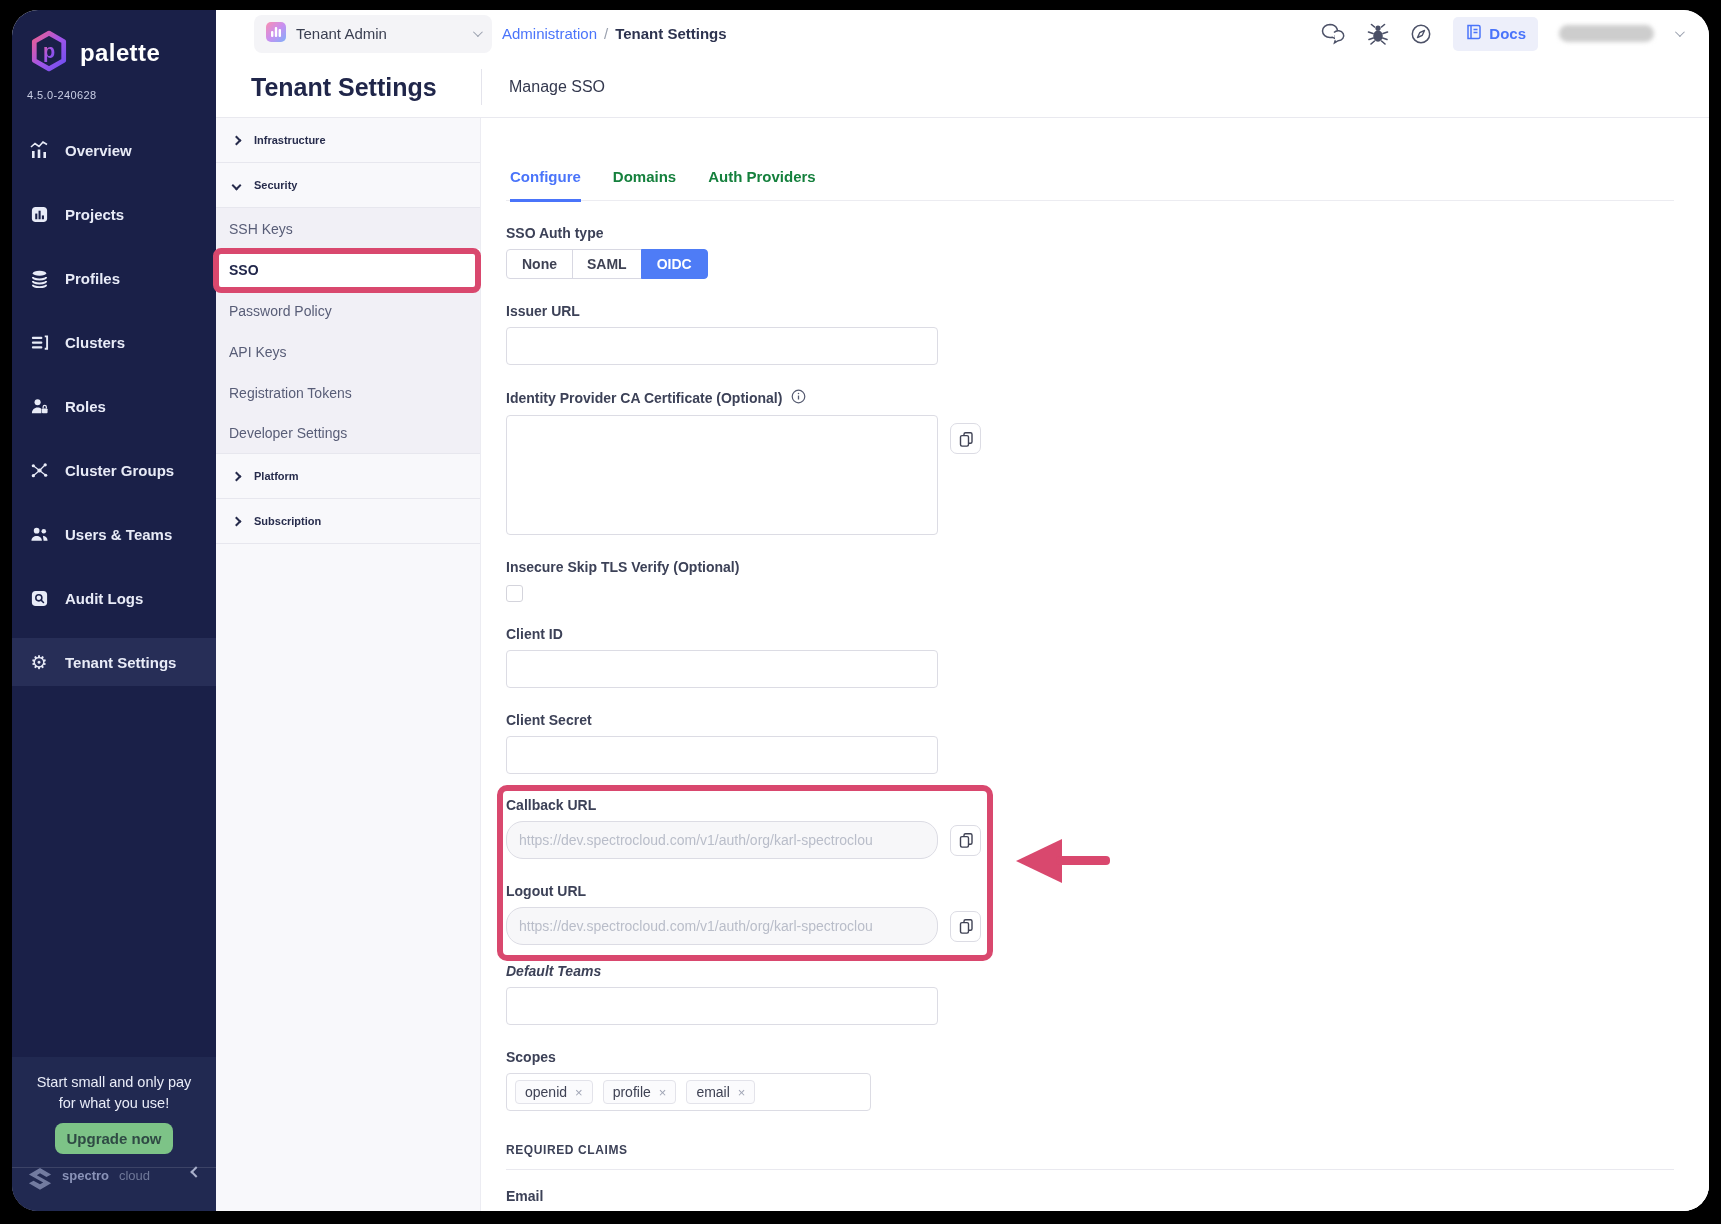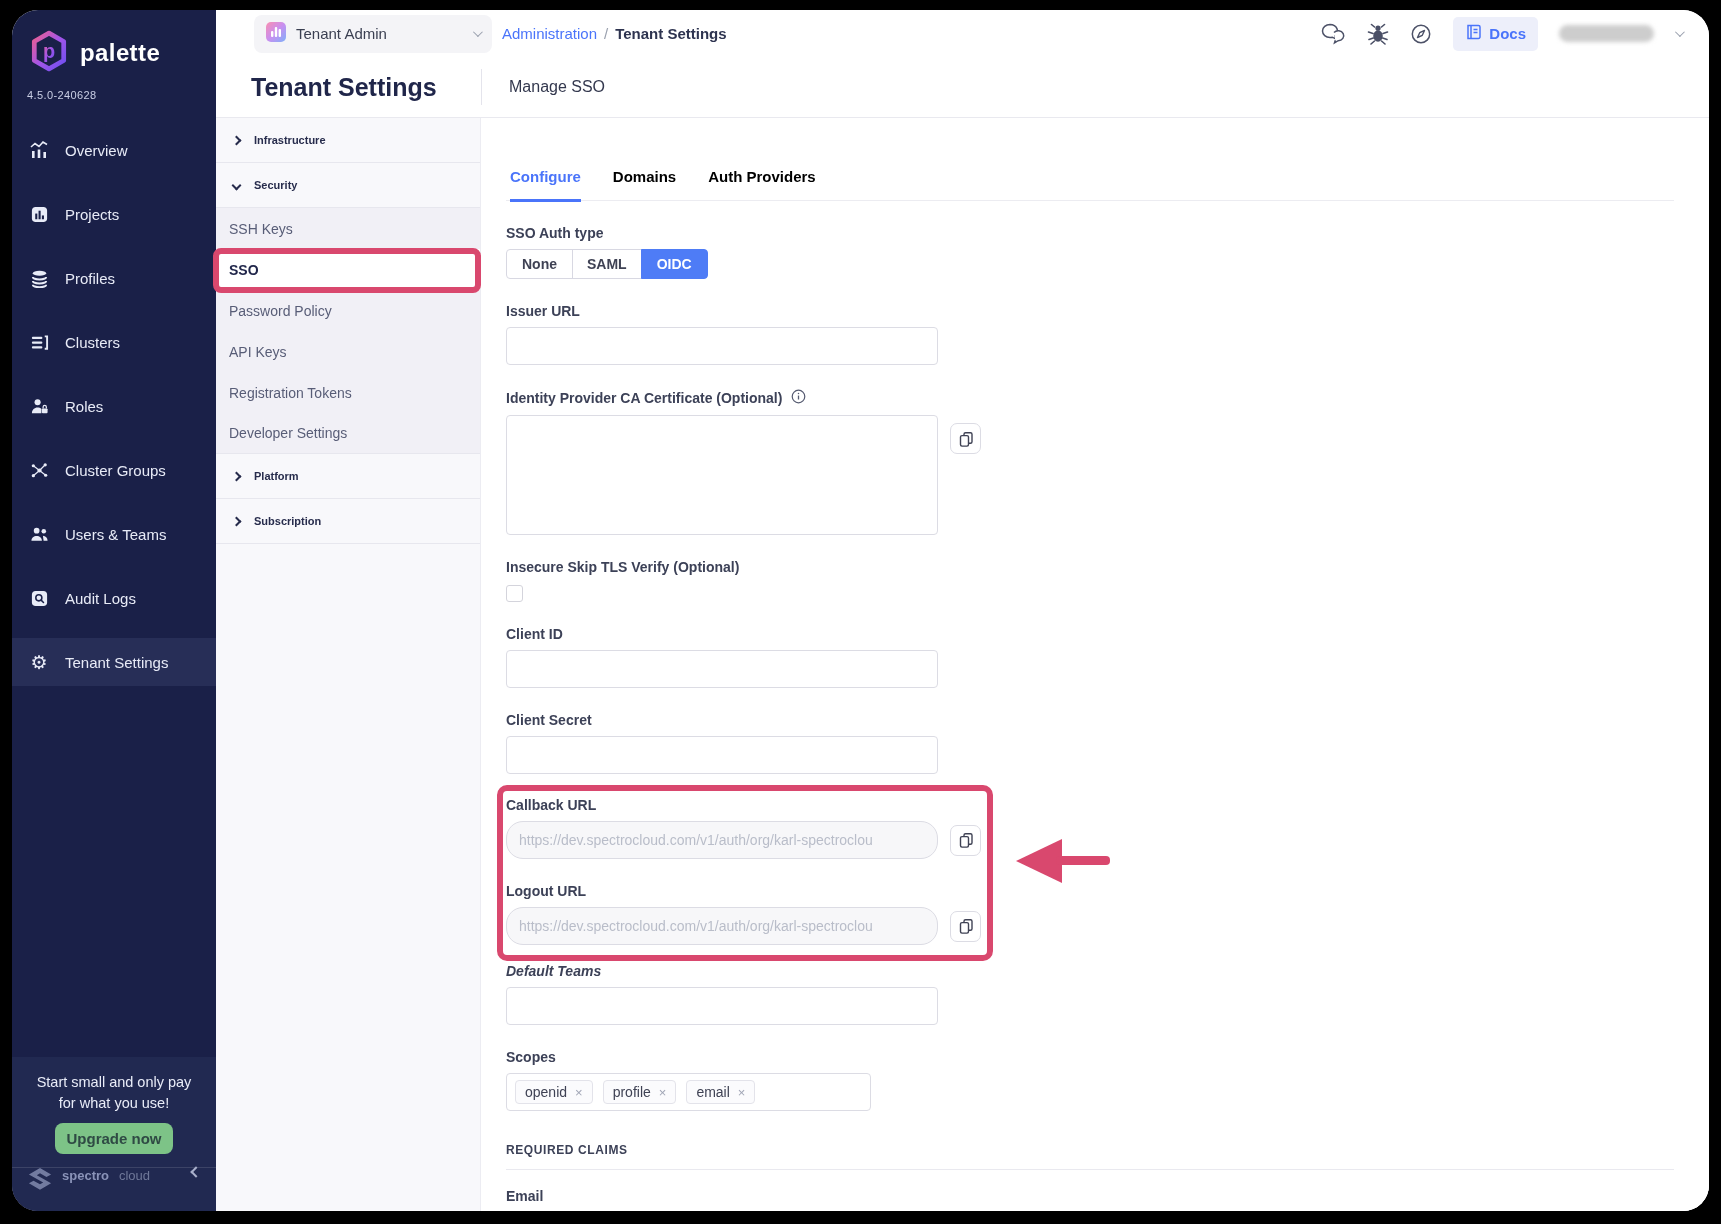--- a/index.html
+++ b/index.html
@@ -6,21 +6,21 @@
   html,body { width:1721px; height:1224px; background:#000; font-family:"Liberation Sans", sans-serif; overflow:hidden; }
 
   .window { position:absolute; left:12px; top:10px; width:1697px; height:1201px;
             border-radius:26px; overflow:hidden; background:#fff; display:flex; }
 
   
   .sidebar { flex:0 0 204px; background:#1a2048; color:#eef0fa; position:relative; }
   .brand { display:flex; align-items:center; gap:10px; padding:20px 0 0 16px; }
   .brand-name { font-size:24px; font-weight:700; letter-spacing:.4px; color:#fff; }
   .version { padding:13px 0 0 15px; font-size:11px; color:#c9cee4; letter-spacing:.4px; }
-  .nav { margin-top:25px; }
+  .nav { margin-top:25px;font-weight:bold; }
   .nav-item { height:48px; display:flex; align-items:center; padding-left:16px; gap:15px;
               font-size:15px; color:#e8ebf7; margin-bottom:16px; cursor:pointer; }
   .nav-item.active { background:#272e57; }
   .nav-icon { width:22px; display:flex; justify-content:center; align-items:center; }
   .gear-glyph { font-family:"DejaVu Sans", sans-serif; font-size:19px; color:#e8ebf7; line-height:1; }
 
   .promo { position:absolute; left:0; right:0; bottom:44px; height:110px; background:#212951;
            text-align:center; padding-top:15px; }
   .promo-line { font-size:14.5px; color:#e9ecf8; line-height:21px; }
   .upgrade-btn { margin-top:9px; width:118px; height:31px; background:#7dc387; color:#2f4a44;
@@ -74,21 +74,21 @@
   .sn-item { height:41px; display:flex; align-items:center; padding-left:13px; font-size:14px;
              color:#585d77; background:#f1f0f6; cursor:pointer; }
   .sn-item.last { border-bottom:1px solid #e7e7ee; }
   .sn-item.active { background:#fff; color:#20264a; font-weight:700; }
   .sso-ring { position:absolute; left:-3px; top:130px; width:268px; height:45px;
               border:6px solid #d9486e; border-radius:8px; z-index:5; pointer-events:none; }
 
   
   .main-area { flex:1; position:relative; padding:0 35px 0 25px; overflow:hidden; background:#fff; }
   .tabs { margin-top:50px; display:flex; gap:32px; border-bottom:1px solid #ececf1; padding-left:4px; }
-  .tab { font-size:15px; font-weight:600; color:#000000; padding-bottom:14px; cursor:pointer; }
+  .tab { font-size:15px; font-weight:600; color:#15803d; padding-bottom:14px; cursor:pointer; }
   .tab.active { color:#4a74fa; border-bottom:3px solid #4a74fa; margin-bottom:-2px; }
 
   .field-label { font-size:14px; font-weight:600; color:#3c4157; margin:24px 0 8px; display:flex;
                  align-items:center; gap:9px; }
   .seg { display:flex; }
   .seg-btn { height:30px; min-width:67px; padding:0 14px; border:1px solid #d8d8e2; background:#fff;
              font-size:14px; font-weight:600; color:#3f4254; display:flex; align-items:center;
              justify-content:center; cursor:pointer; margin-left:-1px; }
   .seg-btn:first-child { border-radius:4px 0 0 4px; margin-left:0; }
   .seg-btn:last-child { border-radius:0 4px 4px 0; }

